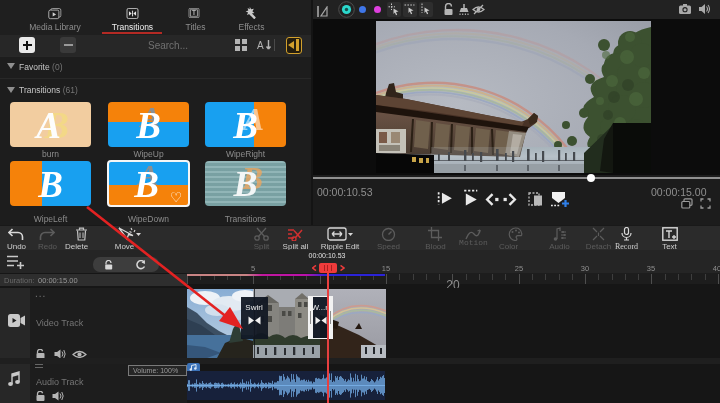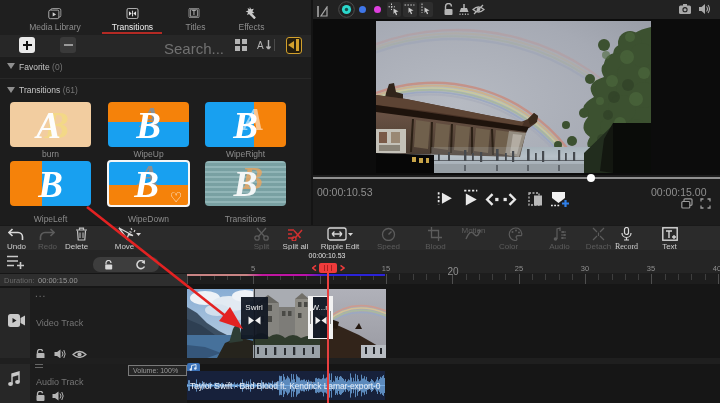--- a/index.html
+++ b/index.html
@@ -44,21 +44,21 @@
   <div class="abs" style="left:102px;top:32px;width:60px;height:2px;background:#b42a24;"></div>
 
   <div class="abs" style="left:0;top:35px;width:311px;height:21px;background:#272727;"></div>
   <div class="abs" style="left:19px;top:37px;width:16px;height:16px;background:#e9e9e9;border-radius:3px;">
     <div class="abs" style="left:3.5px;top:7px;width:9px;height:2px;background:#111;"></div>
     <div class="abs" style="left:7px;top:3.5px;width:2px;height:9px;background:#111;"></div>
   </div>
   <div class="abs" style="left:60px;top:37px;width:16px;height:16px;background:#3a3a3a;border-radius:3px;">
     <div class="abs" style="left:3.5px;top:7px;width:9px;height:2px;background:#9a9a9a;"></div>
   </div>
-  <div class="abs" style="left:148px;top:40px;font-size:15px;color:#717171;margin-left:16px;">Search...</div>
+  <div class="abs" style="left:148px;top:40px;font-size:10px;color:#717171;">Search...</div>
   <svg class="abs" style="left:235px;top:39px" width="13" height="12" viewBox="0 0 13 12">
     <rect x="0" y="0" width="5" height="5" fill="#b4b4b4"></rect>
         <rect x="7" y="0" width="5" height="5" fill="#b4b4b4"></rect>
     <rect x="0" y="7" width="5" height="5" fill="#b4b4b4"></rect>
         <rect x="7" y="7" width="5" height="5" fill="#b4b4b4"></rect>
   </svg>
   <svg class="abs" style="left:257px;top:38px" width="16" height="14" viewBox="0 0 16 14">
     <text x="0" y="11" font-size="10" fill="#b4b4b4" font-family="Liberation Sans">A</text>
     <path d="M11.5 2 V10 M11.5 11 L9.5 8.5 M11.5 11 L13.5 8.5" stroke="#b4b4b4" stroke-width="1.4" fill="none"></path>
   </svg>
@@ -421,21 +421,21 @@
 
   <svg class="abs" style="left:428px;top:1px" width="14" height="14" viewBox="0 0 14 14">
     <path d="M3.5 0 V10.5 H14 M0 3.5 H10.5 V14" stroke="#5c5c5c" stroke-width="1.3" fill="none"></path>
   </svg>
   <div class="abs" style="left:419px;top:16px;width:33px;text-align:center;font-size:8px;color:#5c5c5c;">Blood</div>
 
   <svg class="abs" style="left:465px;top:1px" width="16" height="14" viewBox="0 0 16 14">
     <path d="M1 12 Q5 2 9 7 Q13 12 15 3" stroke="#5c5c5c" stroke-width="1.3" fill="none"></path>
     <path d="M15 3 L12.5 4 M15 3 L14.5 6" stroke="#5c5c5c" stroke-width="1.1"></path>
   </svg>
-  <div class="abs" style="left:457px;top:0;width:33px;text-align:center;font-size:8px;color:#5c5c5c;">Motion</div>
+  <div class="abs" style="left:457px;top:12px;width:33px;text-align:center;font-size:8px;color:#5c5c5c;font-family:Liberation Mono, monospace;">Motion</div>
 
   <svg class="abs" style="left:508px;top:1px" width="15" height="14" viewBox="0 0 15 14">
     <path d="M7.5 1 A 6.2 6.2 0 1 0 7.5 13.5 C 9 13.5 9.3 12 8.5 11 C 7.7 10 8.3 8.7 9.8 8.7 L 12.5 8.7 C 13.5 8.7 14 7.8 13.7 6.5 C 13 3 10.5 1 7.5 1 Z" fill="none" stroke="#5c5c5c" stroke-width="1.2"></path>
     <circle cx="4.5" cy="5" r="1" fill="#5c5c5c"></circle>
         <circle cx="8" cy="3.5" r="1" fill="#5c5c5c"></circle>
         <circle cx="11" cy="5.5" r="1" fill="#5c5c5c"></circle>
   </svg>
   <div class="abs" style="left:499px;top:16px;width:33px;font-size:8px;color:#5c5c5c;">Color</div>
 
   <svg class="abs" style="left:552px;top:1px" width="15" height="14" viewBox="0 0 15 14">
@@ -485,21 +485,21 @@
       <path d="M9.8 0 L10 4 L6.5 2.5 Z" fill="#d8d8d8"></path>
     </svg>
   </div>
   <div class="abs" style="left:187px;top:23px;width:533px;height:11px;background:#1d1d1d;"></div>
 
   <div class="abs" style="left:187px;top:24px;width:533px;height:6px;background:repeating-linear-gradient(90deg,#3e3e3e 0 1px,transparent 1px 13.27px);"></div>
   <div class="abs" style="left:187px;top:24px;width:533px;height:9.5px;background:repeating-linear-gradient(90deg,#4e4e4e 0 1px,transparent 1px 66.35px);"></div>
 
   <div class="abs" style="left:253px;top:14px;transform:translateX(-50%);font-size:7.5px;color:#8f8f8f;">5</div>
   <div class="abs" style="left:386px;top:14px;transform:translateX(-50%);font-size:7.5px;color:#8f8f8f;text-align:right;">15</div>
-  <div class="abs" style="left:453px;top:16px;transform:translateX(-50%);font-size:10px;color:#8f8f8f;">20</div>
+  <div class="abs" style="left:453px;top:28px;transform:translateX(-50%);font-size:12px;color:#8f8f8f;">20</div>
   <div class="abs" style="left:519px;top:14px;transform:translateX(-50%);font-size:7.5px;color:#8f8f8f;">25</div>
   <div class="abs" style="left:585px;top:14px;transform:translateX(-50%);font-size:7.5px;color:#8f8f8f;">30</div>
   <div class="abs" style="left:651px;top:14px;transform:translateX(-50%);font-size:7.5px;color:#8f8f8f;">35</div>
   <div class="abs" style="left:717px;top:14px;transform:translateX(-50%);font-size:7.5px;color:#8f8f8f;text-align:center;">40</div>
 
   <div class="abs" style="left:187px;top:23.5px;width:198px;height:2px;background:linear-gradient(90deg,#c98484 0,#c98484 30%,#c2189e 38%,#bb11aa 60%,#2b23d8 70%,#2b23d8 100%);"></div>
 
   <div class="abs" style="left:0;top:24px;width:187px;height:12px;background:#2e2e2e;"></div>
   <div class="abs" style="left:4px;top:26px;font-size:7.5px;color:#6a6a6a;">Duration:</div>
   <div class="abs" style="left:38px;top:26px;font-size:7.5px;color:#989898;">00:00:15.00</div>
@@ -650,21 +650,20 @@
       <path d="M2.5 5.5 V1.5 L7 0.5 V4.5" stroke="#dce8f5" stroke-width="1" fill="none"></path>
       <circle cx="1.8" cy="5.5" r="1.2" fill="#dce8f5"></circle>
           <circle cx="6.3" cy="4.5" r="1.2" fill="#dce8f5"></circle>
     </svg>
   </div>
   <div class="abs" style="left:187px;top:121px;width:198px;height:29px;background:#17213b;overflow:hidden;" id="audioclip">
     <svg class="abs" style="left:0;top:0" width="198" height="29" viewBox="0 0 198 29" id="wavesvg">
           <path d="M0.5 12.9V16.1M1.5 9.2V19.8M2.5 9.2V19.8M3.5 13.6V15.4M4.5 13.5V15.5M5.5 12.7V16.3M6.5 13.4V15.6M7.5 12.2V16.8M8.5 12.3V16.7M9.5 8.4V20.6M10.5 13.0V16.0M11.5 13.4V15.6M12.5 11.7V17.3M13.5 12.3V16.7M14.5 12.8V16.2M15.5 10.0V19.0M16.5 12.1V16.9M17.5 12.9V16.1M18.5 12.6V16.4M19.5 11.8V17.2M20.5 13.1V15.9M21.5 12.4V16.6M22.5 11.9V17.1M23.5 11.3V17.7M24.5 12.7V16.3M25.5 13.3V15.7M26.5 13.6V15.4M27.5 11.9V17.1M28.5 11.6V17.4M29.5 12.0V17.0M30.5 12.3V16.7M31.5 11.7V17.3M32.5 12.6V16.4M33.5 13.6V15.4M34.5 12.1V16.9M35.5 11.7V17.3M36.5 12.8V16.2M37.5 13.6V15.4M38.5 13.3V15.7M39.5 13.6V15.4M40.5 13.4V15.6M41.5 12.8V16.2M42.5 13.5V15.5M43.5 12.4V16.6M44.5 11.7V17.3M45.5 13.0V16.0M46.5 12.8V16.2M47.5 11.4V17.6M48.5 13.3V15.7M49.5 13.1V15.9M50.5 12.3V16.7M51.5 13.7V15.3M52.5 12.8V16.2M53.5 11.4V17.6M54.5 12.5V16.5M55.5 8.3V20.7M56.5 11.8V17.2M57.5 11.8V17.2M58.5 12.7V16.3M59.5 10.3V18.7M60.5 13.2V15.8M61.5 10.5V18.5M62.5 13.3V15.7M63.5 8.3V20.7M64.5 12.2V16.8M65.5 13.1V15.9M66.5 12.8V16.2M67.5 11.7V17.3M68.5 12.6V16.4M69.5 13.5V15.5M70.5 12.9V16.1M71.5 11.7V17.3M72.5 13.6V15.4M73.5 12.4V16.6M74.5 9.2V19.8M75.5 11.4V17.6M76.5 12.0V17.0M77.5 12.8V16.2M78.5 11.8V17.2M79.5 11.8V17.2M80.5 13.2V15.8M81.5 11.3V17.7M82.5 11.8V17.2M83.5 11.9V17.1M84.5 12.5V16.5M85.5 9.8V19.2M86.5 13.1V15.9M87.5 11.4V17.6M88.5 11.5V17.5M89.5 11.4V17.6M90.5 10.0V19.0M91.5 10.2V18.8M92.5 4.7V24.3M93.5 5.2V23.8M94.5 4.9V24.1M95.5 9.7V19.3M96.5 3.0V26.0M97.5 5.8V23.2M98.5 8.6V20.4M99.5 7.4V21.6M100.5 4.8V24.2M101.5 6.3V22.7M102.5 7.5V21.5M103.5 10.7V18.3M104.5 2.9V26.1M105.5 8.7V20.3M106.5 3.2V25.8M107.5 8.1V20.9M108.5 11.1V17.9M109.5 3.3V25.7M110.5 5.3V23.7M111.5 6.3V22.7M112.5 6.7V22.3M113.5 9.6V19.4M114.5 8.8V20.2M115.5 9.2V19.8M116.5 8.6V20.4M117.5 8.4V20.6M118.5 10.2V18.8M119.5 8.9V20.1M120.5 10.8V18.2M121.5 8.8V20.2M122.5 10.5V18.5M123.5 10.4V18.6M124.5 10.4V18.6M125.5 12.4V16.6M126.5 10.7V18.3M127.5 11.1V17.9M128.5 7.2V21.8M129.5 6.8V22.2M130.5 7.9V21.1M131.5 7.2V21.8M132.5 7.6V21.4M133.5 8.2V20.8M134.5 8.2V20.8M135.5 7.2V21.8M136.5 3.6V25.4M137.5 7.5V21.5M138.5 7.4V21.6M139.5 6.4V22.6M140.5 7.4V21.6M141.5 3.3V25.7M142.5 2.4V26.6M143.5 9.0V20.0M144.5 2.4V26.6M145.5 11.0V18.0M146.5 9.6V19.4M147.5 10.6V18.4M148.5 5.0V24.0M149.5 6.7V22.3M150.5 5.2V23.8M151.5 9.0V20.0M152.5 5.9V23.1M153.5 5.0V24.0M154.5 5.7V23.3M155.5 7.0V22.0M156.5 7.9V21.1M157.5 9.7V19.3M158.5 8.1V20.9M159.5 10.8V18.2M160.5 9.8V19.2M161.5 8.3V20.7M162.5 9.2V19.8M163.5 2.4V26.6M164.5 6.6V22.4M165.5 10.6V18.4M166.5 6.8V22.2M167.5 10.3V18.7M168.5 2.8V26.2M169.5 10.3V18.7M170.5 4.2V24.8M171.5 8.1V20.9M172.5 10.2V18.8M173.5 9.6V19.4M174.5 3.7V25.3M175.5 7.6V21.4M176.5 7.4V21.6M177.5 5.2V23.8M178.5 8.5V20.5M179.5 5.9V23.1M180.5 10.0V19.0M181.5 10.5V18.5M182.5 11.1V17.9M183.5 10.1V18.9M184.5 8.0V21.0M185.5 9.0V20.0M186.5 10.2V18.8M187.5 11.4V17.6M188.5 10.4V18.6M189.5 8.5V20.5M190.5 6.0V23.0M191.5 9.5V19.5M192.5 8.0V21.0M193.5 5.8V23.2M194.5 6.7V22.3M195.5 5.1V23.9M196.5 4.1V24.9M197.5 7.0V22.0" stroke="#6fa6dd" stroke-width="0.8"></path>
           <path d="M0 14.5 H198" stroke="#74abe2" stroke-width="1.2"></path>
         </svg>
-    <div class="abs" style="left:3px;top:10px;font-size:8.5px;color:#e8edf5;white-space:nowrap;letter-spacing:-0.1px;">Taylor Swift - Bad Blood ft. Kendrick Lamar-export-0</div>
   </div>
 
   <div class="abs" style="left:327px;top:22px;width:1.5px;height:131px;background:#e84040;"></div>
   <div class="abs" style="left:291px;top:2px;width:72px;text-align:center;font-size:7px;color:#e2e2e2;">00:00:10.53</div>
   <div class="abs" style="left:318.5px;top:13px;width:18px;height:9.5px;background:#ee3b3b;border-radius:2px;">
     <div class="abs" style="left:5px;top:2px;width:1px;height:5.5px;background:#aa2020;"></div>
     <div class="abs" style="left:8.5px;top:2px;width:1px;height:5.5px;background:#aa2020;"></div>
     <div class="abs" style="left:12px;top:2px;width:1px;height:5.5px;background:#aa2020;"></div>
   </div>
   <svg class="abs" style="left:312px;top:15px" width="4.5" height="6" viewBox="0 0 5 7">

